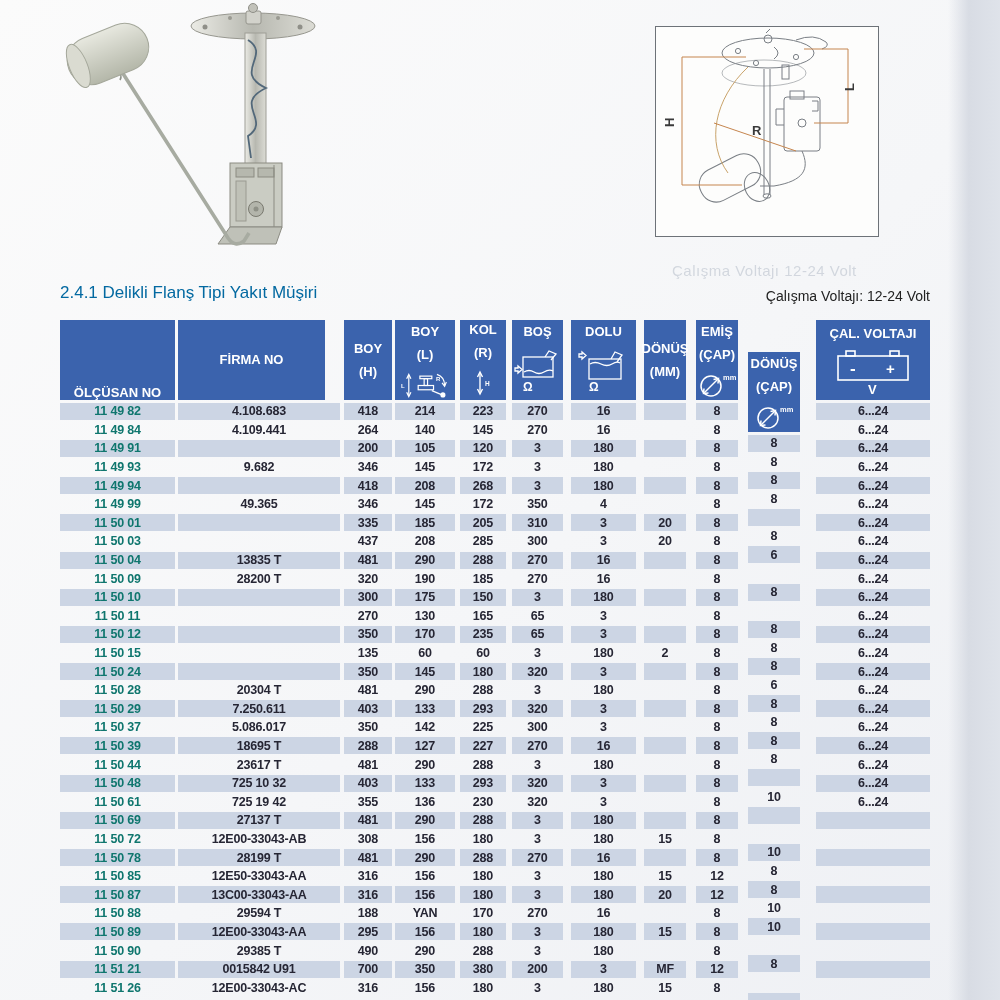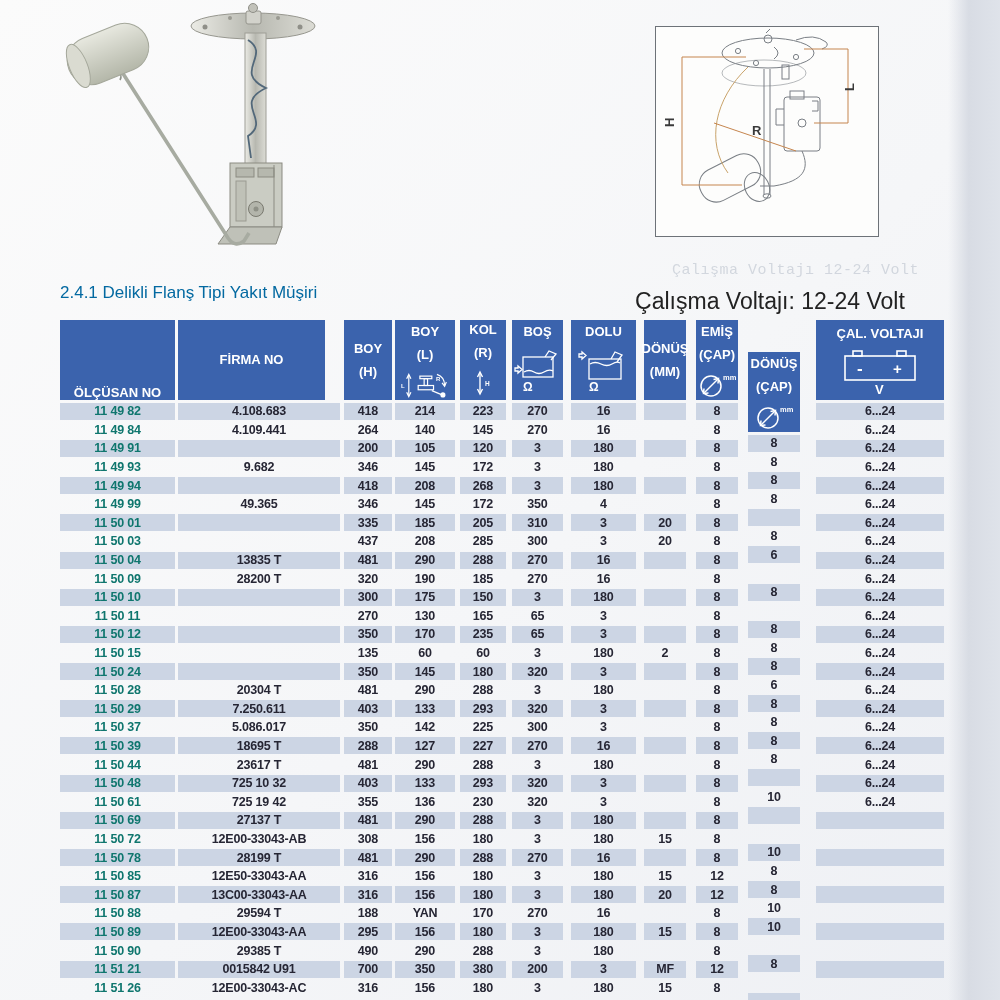--- a/index.html
+++ b/index.html
@@ -9,44 +9,44 @@
     font-family:"Liberation Sans",sans-serif;
     -webkit-font-smoothing:antialiased;
   }
   .scan-edge{position:absolute;right:0;top:0;width:52px;height:1000px;
     background:linear-gradient(90deg,rgba(205,210,220,0) 0%,#d8dce4 40%,#dfe3ea 100%);}
   
   .photo-wrap{position:absolute;left:60px;top:0;width:270px;height:275px;}
   .drawing-wrap{position:absolute;left:655px;top:26px;width:222px;height:209px;
     border:1.5px solid #6d7278;background:#fdfdfc;}
   .watermark{position:absolute;left:672px;top:262px;width:270px;
-    color:#9aa5b5;opacity:.38;filter:blur(.6px);font-size:15px;letter-spacing:.5px;font-family:Liberation Mono, monospace;}
+    color:#9aa5b5;opacity:.38;filter:blur(.6px);font-size:15px;letter-spacing:.5px;}
   
   .section-title{position:absolute;left:60px;top:283px;font-size:17px;color:#0369a1;}
-  .voltage-note{position:absolute;left:610px;top:288px;width:320px;text-align:center;
-    font-size:23px;color:#222;}
+  .voltage-note{position:absolute;left:610px;top:288px;width:320px;text-align:right;
+    font-size:14px;color:#222;}
   
   .spec-table{position:absolute;left:60px;top:320px;width:872px;height:678px;}
   .thead{position:absolute;left:0;top:0;width:872px;height:80px;}
   .hcell{position:absolute;top:0;height:80px;background:#3b63ad;color:#fff;
     display:flex;flex-direction:column;align-items:center;justify-content:center;
     font-size:13px;font-weight:bold;line-height:14px;text-align:center;gap:9px;}
   .hcell svg{display:block;}
   
   .c0{left:0;width:115px;justify-content:flex-end;}
   .c1{left:118px;width:162px;}
   .c2{left:284px;width:48px;}
   .c3{left:335px;width:60px;}
   .c4{left:400px;width:46px;}
   .c5{left:452px;width:51px;}
   .c6{left:511px;width:65px;}
   .c7{left:584px;width:42px;}
   .c8{left:636px;width:42px;}
   .c9{left:688px;width:52px;margin-top:32px;}
-  .c10{left:756px;width:128px;}
+  .c10{left:756px;width:114px;}
   .hcell.c1{width:147px;} 
   .hcell.c3,.hcell.c5,.hcell.c6,.hcell.c8,.hcell.c9{justify-content:flex-start;padding-top:5px;height:75px;}
   .hcell.c10{justify-content:flex-start;padding-top:7px;height:73px;}
   .tbody{position:absolute;left:0;top:82px;width:872px;}
   .trow{position:relative;height:18.6px;}
   .tcell{position:absolute;top:.8px;height:17px;display:flex;align-items:center;justify-content:center;
     font-size:12.5px;font-weight:600;letter-spacing:-.2px;color:#262634;white-space:nowrap;}
   .trow.band .tcell{background:#ccd5e4;}
   .tcell.c0{font-weight:700;color:#0f766e;}
   

